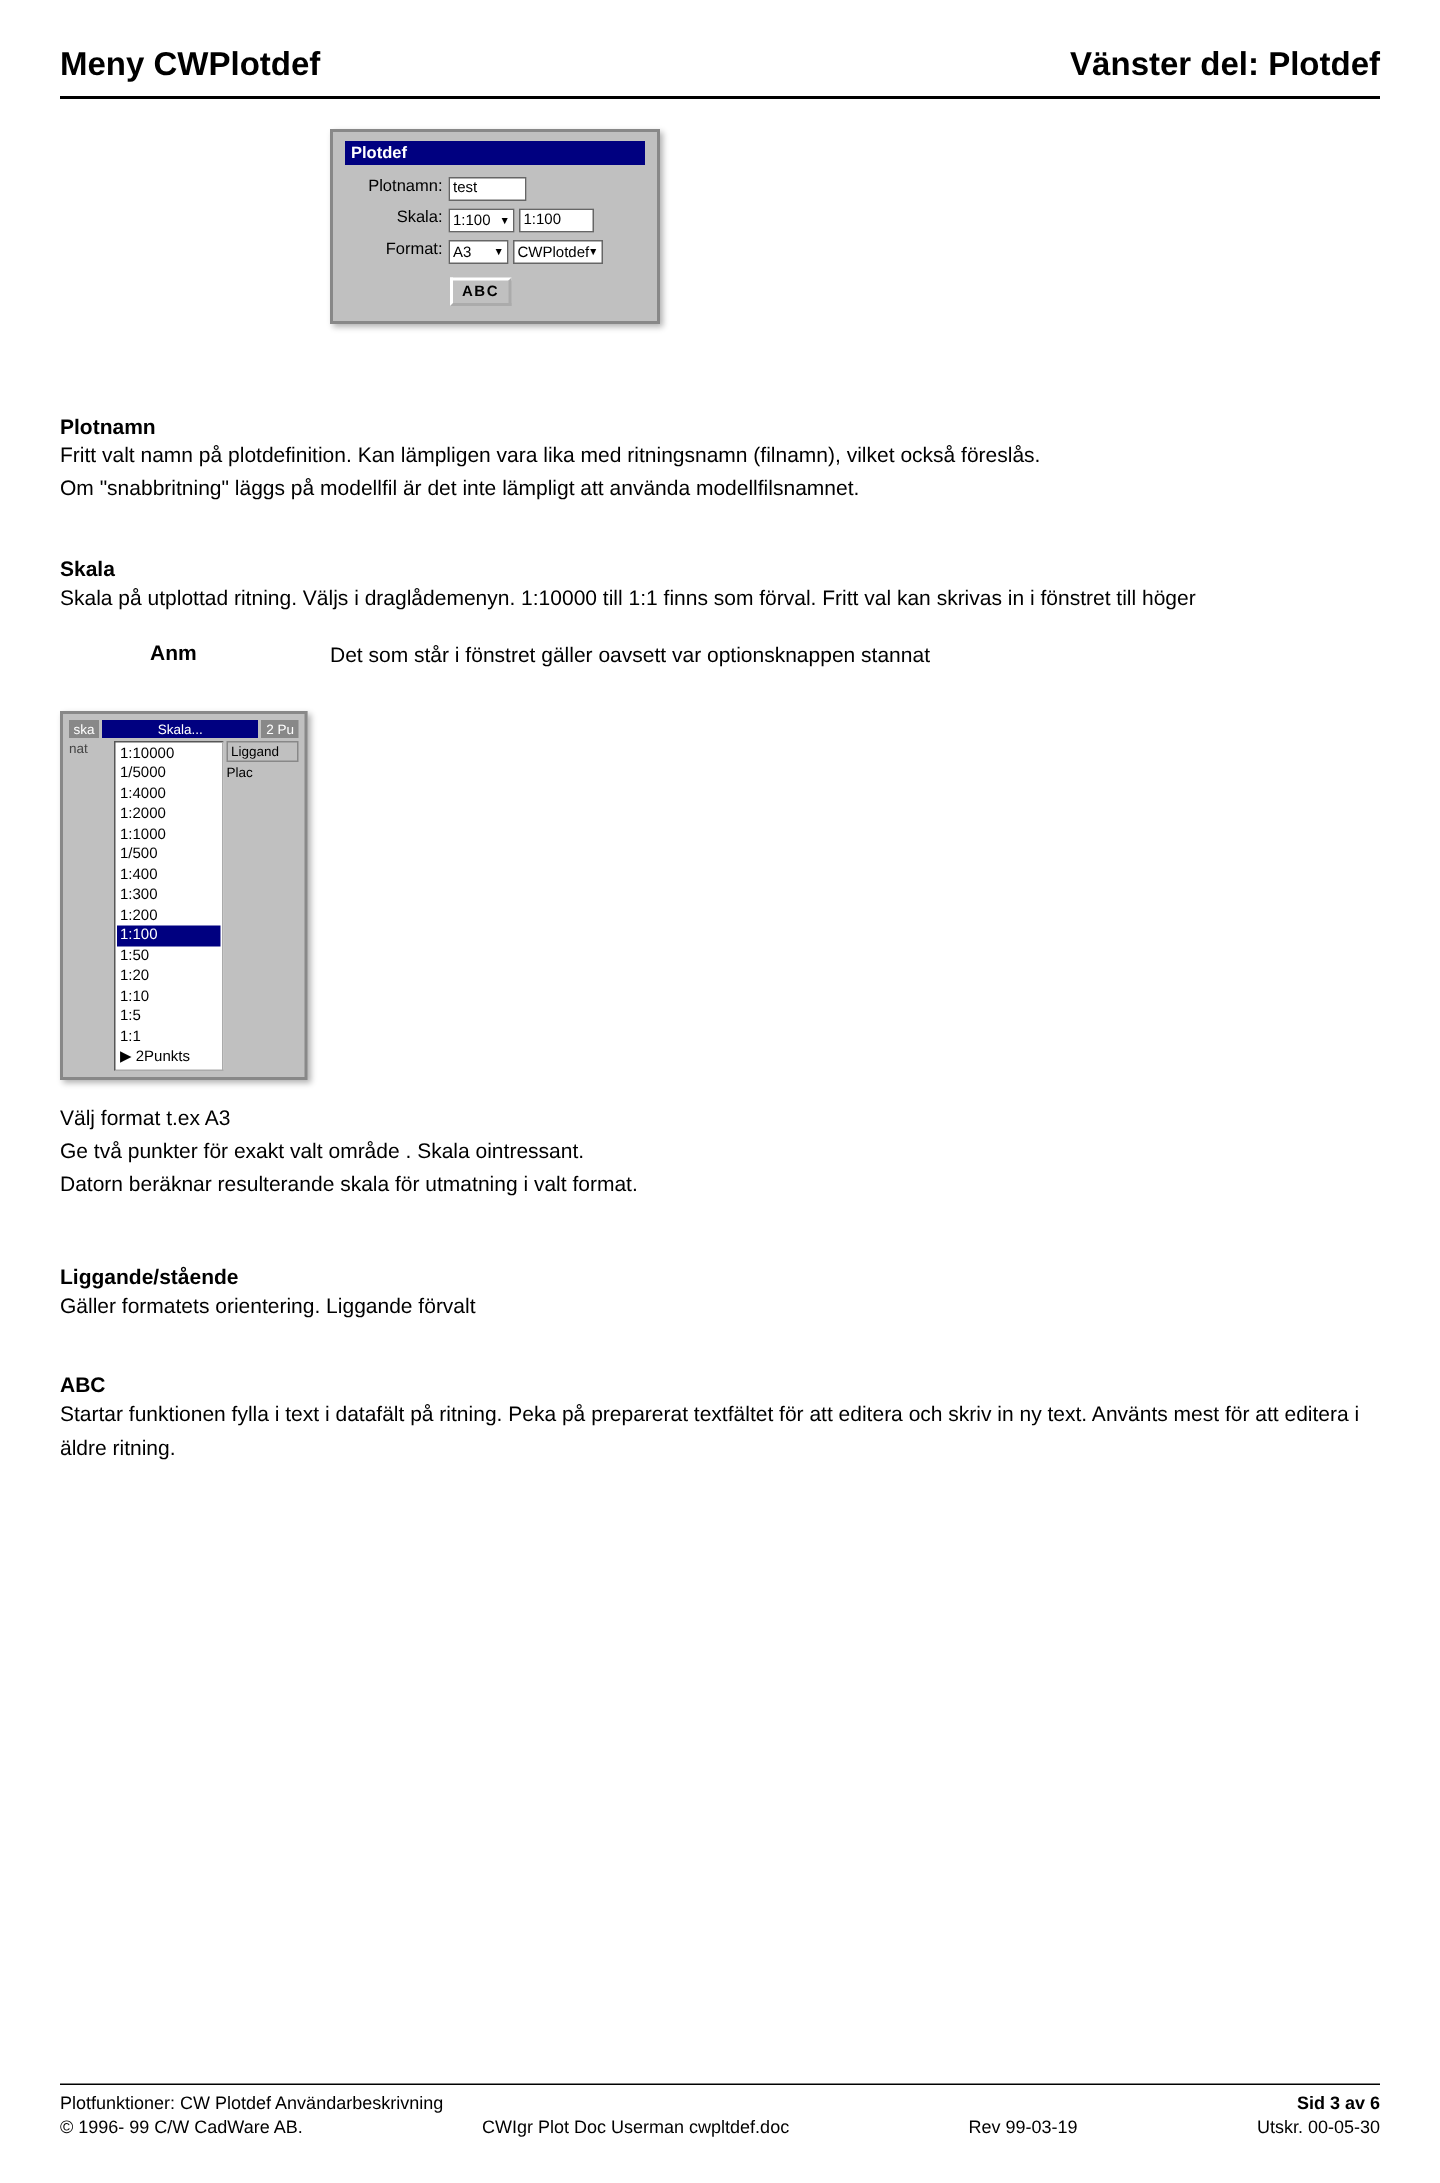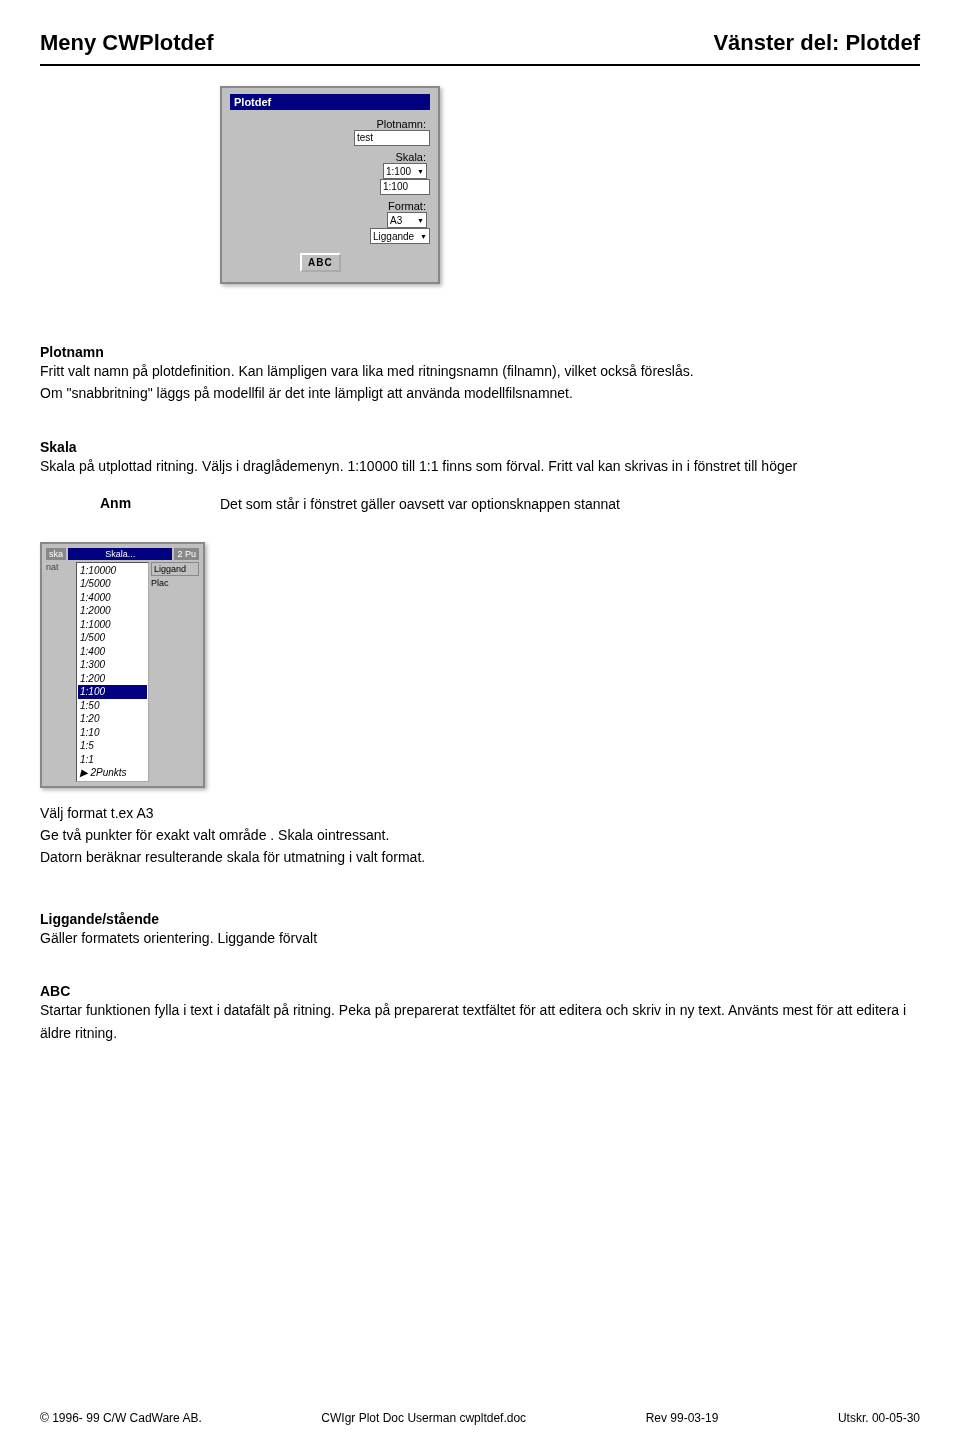--- a/index.html
+++ b/index.html
@@ -50,36 +50,35 @@
     .dialog-title-bar {
       background: #000080;
       color: white;
       font-size: 11px;
       font-weight: bold;
       padding: 2px 4px;
       margin-bottom: 8px;
     }
     .dialog-row {
       display: flex;
-      align-items: flex-end;
+      align-items: flex-start;
       margin-bottom: 5px;
       font-size: 11px;
-      flex-direction: column;
     }
     .dialog-label {
       width: 65px;
       font-size: 11px;
       text-align: right;
       margin-right: 4px;
     }
     .dialog-input {
       background: white;
       border: 1px solid #666;
       height: 16px;
-      width: 76px;
+      width: 52px;
       font-size: 10px;
       padding: 1px 2px;
       display: inline-block;
     }
     .dialog-select {
       background: white;
       border: 1px solid #666;
       height: 16px;
       width: 42px;
       font-size: 10px;
@@ -169,21 +168,20 @@
       padding: 4px;
       box-shadow: 2px 2px 4px rgba(0,0,0,0.3);
       margin-bottom: 14px;
     }
     .scale-list {
       background: white;
       border: 1px inset #aaa;
       font-size: 10px;
       padding: 1px;
       list-style: none;
-      font-style: italic;
     }
     .scale-list li {
       padding: 0px 2px;
       line-height: 1.35;
     }
     .scale-list li.selected {
       background: #000080;
       color: white;
     }
   </style>
@@ -211,21 +209,21 @@
             <span>1:100</span>
           </span>
         <span class="dialog-input" style="width:50px;">1:100</span>
       </div>
       <div class="dialog-row">
         <span class="dialog-label">Format:</span>
         <span class="dialog-select" style="width:40px; margin-right:3px;">
             <span>A3</span>
           </span>
         <span class="dialog-select" style="width:60px;">
-            <span>Liggande</span>
+            <span>CWPlotdef</span>
           </span>
       </div>
       <div class="dialog-btn">ABC</div>
     </div>
   </div>
 
   <div class="section">
     <div class="section-label">Plotnamn</div>
     <div class="section-content">
       <span>Fritt valt namn på plotdefinition. Kan lämpligen vara lika med ritningsnamn (filnamn), vilket också föreslås.</span><br>
@@ -302,20 +300,24 @@
   </div>
 
   <div style="height:16px;"></div>
 
   <div class="section">
     <div class="section-label">ABC</div>
     <div class="section-content">Startar funktionen fylla i text i datafält på ritning. Peka på preparerat textfältet för att editera och skriv in ny text. Använts mest för att editera i äldre ritning.</div>
   </div>
 
   <div style="position:absolute; bottom:30px; left:0; right:0; padding:0 40px;">
+    <div style="border-top:1px solid #000; padding-top:5px; display:flex; justify-content:space-between; font-size:12px; margin-bottom:2px;">
+      <span>Plotfunktioner: CW Plotdef Användarbeskrivning</span>
+      <span style="font-weight:bold;">Sid 3 av 6</span>
+    </div>
     <div style="display:flex; justify-content:space-between; font-size:12px;gap:16px;">
       <span>© 1996- 99 C/W CadWare AB.</span>
       <span>CWIgr Plot Doc Userman cwpltdef.doc</span>
       <span>Rev 99-03-19</span>
       <span>Utskr. 00-05-30</span>
     </div>
   </div>
 
 </div>
 

